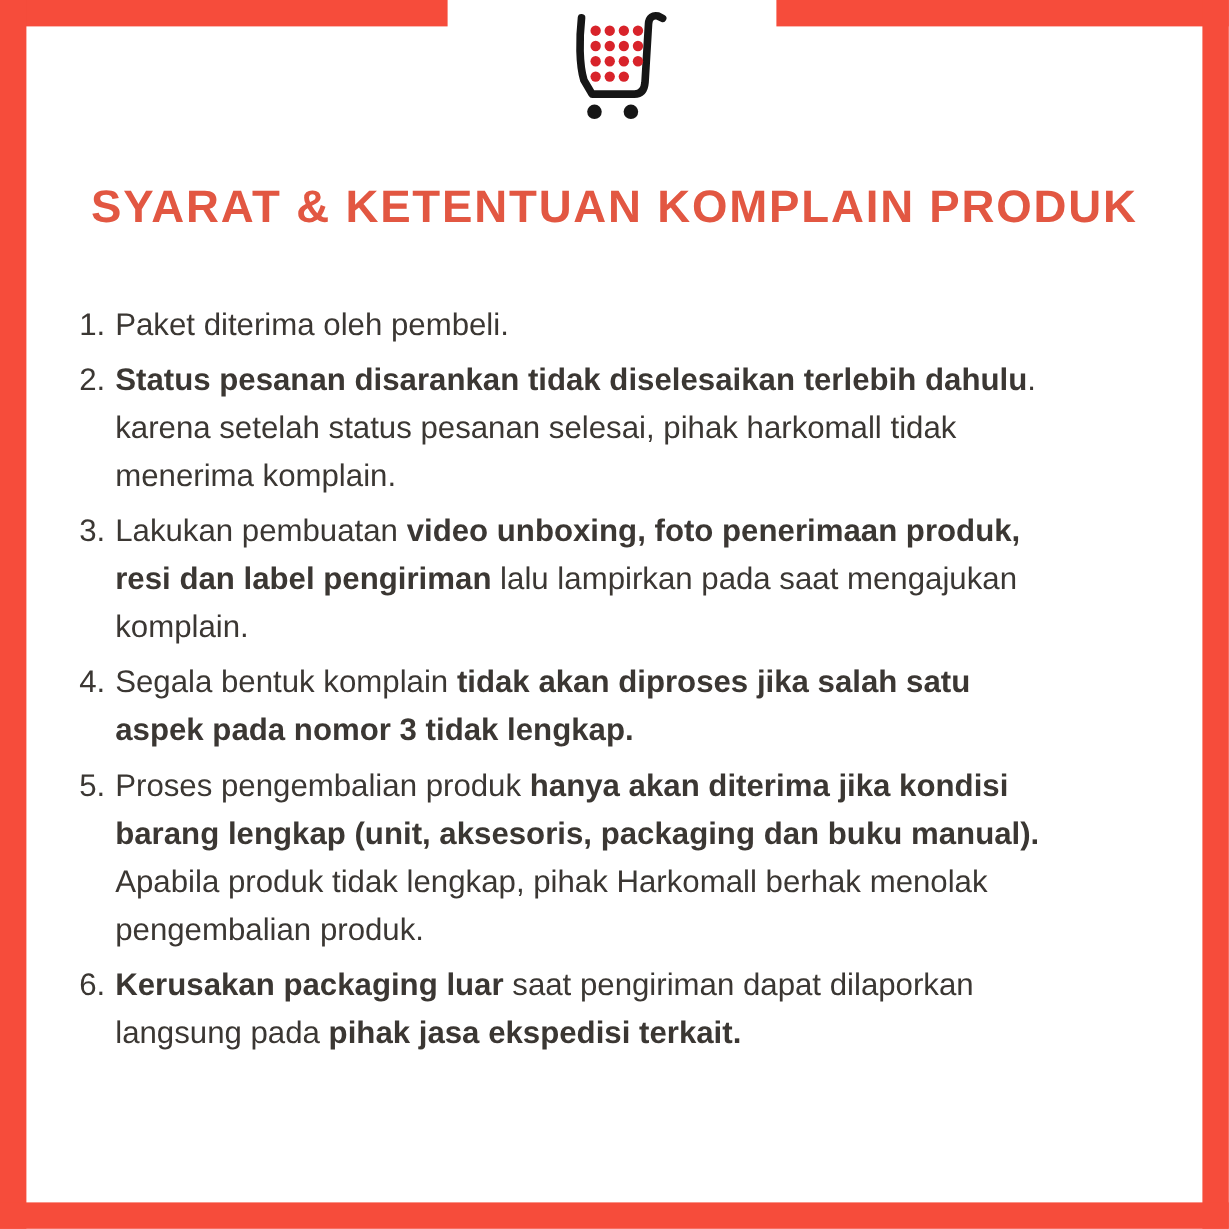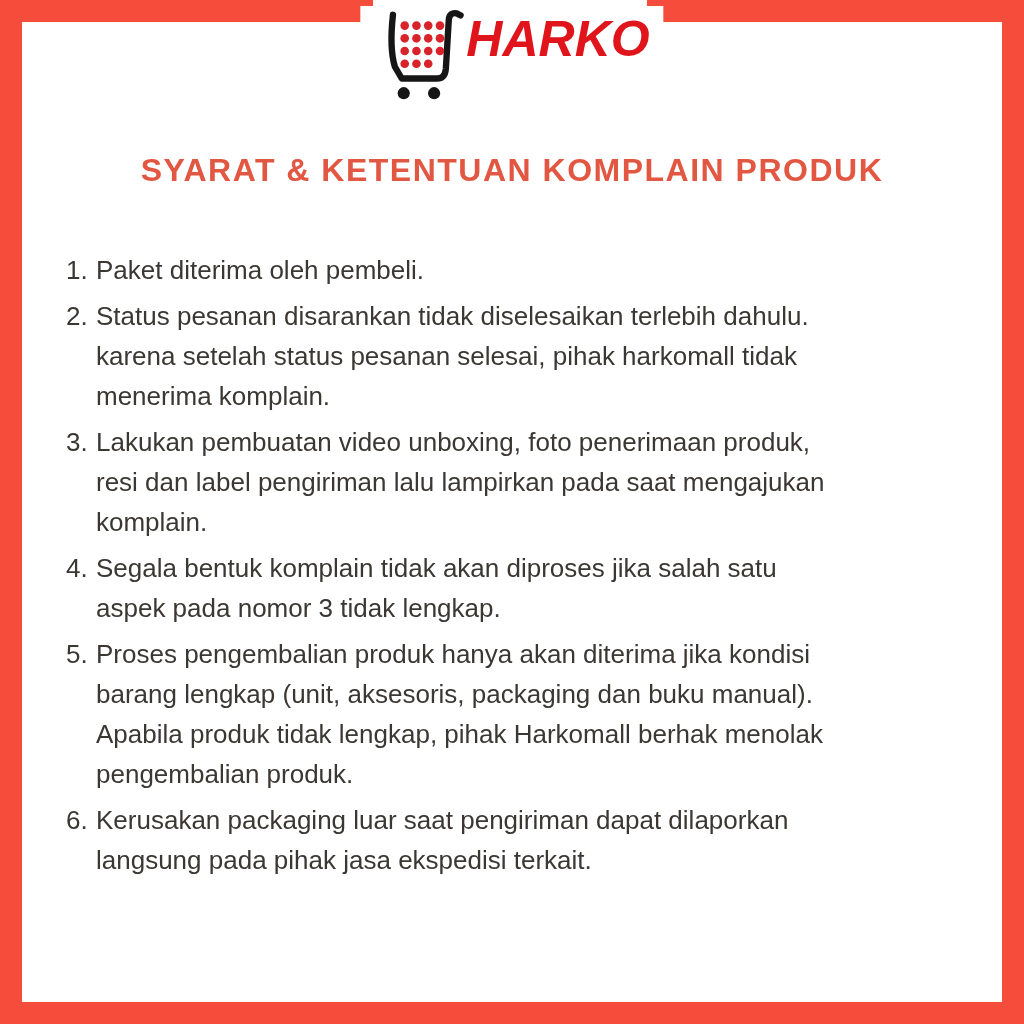--- a/index.html
+++ b/index.html
@@ -31,35 +31,35 @@
     display: flex; flex-direction: column; margin-left: -4px;
     font-style: italic; font-weight: 700; line-height: 1;
   }
   .logo-top  { font-size: 50px; letter-spacing: 0px; color: var(--logo-red, #e0151c); margin-top: 8px; }
   .logo-bottom { font-size: 43px; color: var(--logo-black, #161616); margin-top: 2px; letter-spacing: 2px; }
 
   
   .title {
     position: absolute; top: 152px; left: 22px; right: 22px;
     text-align: center;
-    font-size: 32px; font-weight: 700; letter-spacing: 1.5px;
+    font-size: 38px; font-weight: 700; letter-spacing: 1.5px;
     color: var(--title, #e25742);
     white-space: nowrap;
   }
 
   
   .terms {
     position: absolute; left: 66px; top: 250px; width: 900px;
     list-style: none; margin: 0; padding: 0;
     font-size: 26px; line-height: 40px; color: #3b3733;
     white-space: pre-wrap;
   }
   .terms li { position: relative; padding-left: 30px; margin-bottom: 6px; }
   .terms .num { position: absolute; left: 0; top: 0; font-weight: 400; }
-  .b { font-weight: 400; }
+  .b { font-weight: 700; }
 </style>
 </head>
 <body>
 
 <div class="page">
 
   <div class="bar bar-top-left"></div>
   <div class="bar bar-top-right"></div>
   <div class="bar bar-left"></div>
   <div class="bar bar-right"></div>
@@ -82,21 +82,20 @@
           <circle cx="52" cy="46" r="4.4"></circle>
           <circle cx="64" cy="46" r="4.4"></circle>
         <circle cx="28" cy="59" r="4.4"></circle>
           <circle cx="40" cy="59" r="4.4"></circle>
           <circle cx="52" cy="59" r="4.4"></circle>
       </g>
       <circle cx="27" cy="89" r="6.2" fill="#161616"></circle>
       <circle cx="58" cy="89" r="6.2" fill="#161616"></circle>
     </svg>
     <div class="logo-text">
-      <span class="logo-top">HARKO</span>
     </div>
   </div>
 
   <div class="title">SYARAT &amp; KETENTUAN KOMPLAIN PRODUK</div>
 
   <ol class="terms"><li><span class="num">1.</span><span>Paket diterima oleh pembeli.</span></li><li><span class="num">2.</span><span class="b">Status pesanan disarankan tidak diselesaikan terlebih dahulu</span><span>.</span><br><span>karena setelah status pesanan selesai, pihak harkomall tidak</span><br><span>menerima komplain.</span></li><li><span class="num">3.</span><span>Lakukan pembuatan </span><span class="b">video unboxing, foto penerimaan produk,</span><br><span class="b">resi dan label pengiriman</span><span> lalu lampirkan pada saat mengajukan</span><br><span>komplain.</span></li><li><span class="num">4.</span><span>Segala bentuk komplain </span><span class="b">tidak akan diproses jika salah satu</span><br><span class="b">aspek pada nomor 3 tidak lengkap.</span></li><li><span class="num">5.</span><span>Proses pengembalian produk </span><span class="b">hanya akan diterima jika kondisi</span><br><span class="b">barang lengkap (unit, aksesoris, packaging dan buku manual).</span><br><span>Apabila produk tidak lengkap, pihak Harkomall berhak menolak</span><br><span>pengembalian produk.</span></li><li><span class="num">6.</span><span class="b">Kerusakan packaging luar</span><span> saat pengiriman dapat dilaporkan</span><br><span>langsung pada </span><span class="b">pihak jasa ekspedisi terkait.</span></li></ol>
 
 </div>
 
 </body></html>

